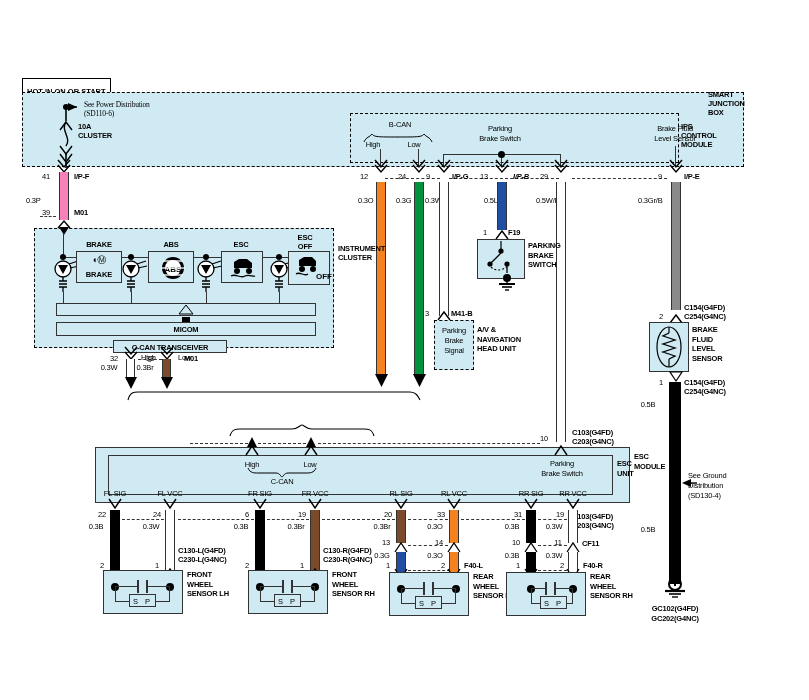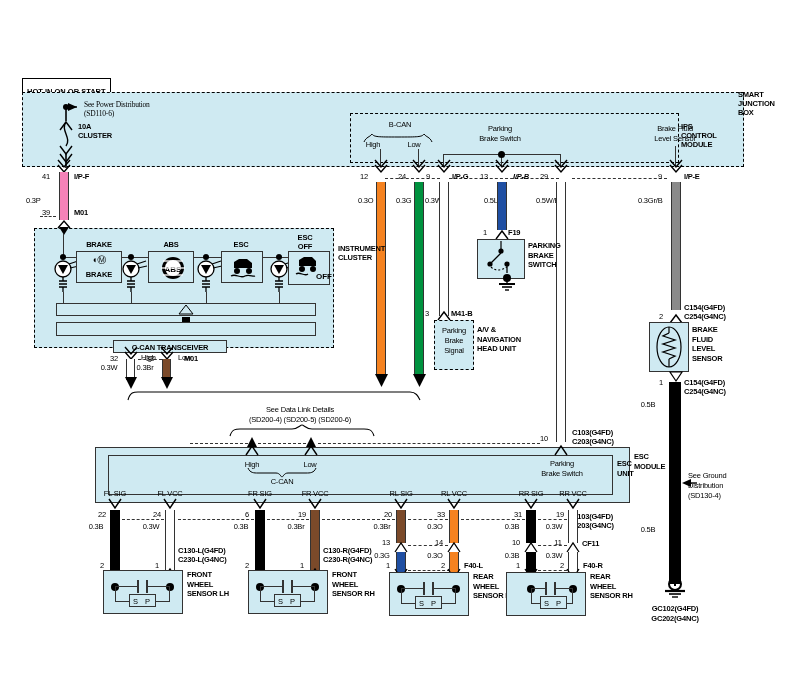--- a/index.html
+++ b/index.html
@@ -25,21 +25,21 @@
 </head>
 <body>
 
 <div id="root">
 
   <div class="abs" style="left:22px;top:78px;border:1.2px solid #000;background:#fff;padding:1px 4px;">
     <span class="tb" style="font-size:7.5px;">HOT IN ON OR START</span>
   </div>
 
   <div class="box-dash" style="left:22px;top:92px;width:722px;height:75px;"></div>
-  <div class="t tb" style="left:708px;top:90px;white-space:pre;margin-left:30px;">SMART
+  <div class="t tb" style="left:708px;top:90px;white-space:pre;">SMART
 JUNCTION
 BOX</div>
 
   <div class="box-dash-nofill" style="left:350px;top:113px;width:329px;height:50px;border-width:1.3px;"></div>
   <div class="t tb" style="left:681px;top:122px;white-space:pre;">IPS
 CONTROL
 MODULE</div>
 
   <div class="dot" style="left:63px;top:104px;width:6px;height:6px;"></div>
   <svg class="abs" style="left:68px;top:101px;" width="16" height="12">
@@ -262,20 +262,21 @@
   <div class="vline" style="left:206px;top:292px;height:15px;"></div>
   <div class="vline" style="left:279px;top:292px;height:15px;"></div>
 
   <div class="box-solid2" style="left:56px;top:303px;width:260px;height:13px;"></div>
   <svg class="abs" style="left:179px;top:305px;" width="14" height="10">
       <polygon points="7,0 14,9 0,9" fill="#cfeaf2" stroke="#000" stroke-width="1"></polygon>
     </svg>
   <div class="abs" style="left:182px;top:317px;width:8px;height:7px;background:#000;"></div>
 
   <div class="box-solid2" style="left:56px;top:322px;width:260px;height:14px;"></div>
+  <div class="t tb c" style="left:56px;top:325px;width:260px;">MICOM</div>
 
   <div class="box-solid2" style="left:113px;top:340px;width:114px;height:13px;"></div>
   <div class="t tb c" style="left:113px;top:343px;width:114px;">C-CAN TRANSCEIVER</div>
 
   <div class="t" style="left:141px;top:353px;">High</div>
   <div class="t" style="left:178px;top:353px;">Low</div>
 
   <svg class="abs" style="left:124px;top:345px;" width="14" height="14">
       <polyline points="1,2 7,9 13,2" fill="none" stroke="#000" stroke-width="1.4"></polyline>
       <polyline points="1,7 7,14 13,7" fill="none" stroke="#000" stroke-width="1.4"></polyline>
@@ -298,22 +299,20 @@
       <polygon points="1,0 13,0 7,12" fill="#000"></polygon>
     </svg>
   <svg class="abs" style="left:160px;top:377px;" width="14" height="13">
       <polygon points="1,0 13,0 7,12" fill="#000"></polygon>
     </svg>
 
   <svg class="abs" style="left:128px;top:388px;" width="300" height="14">
     <path d="M0 12 C 2 4, 6 4, 10 4 L 282 4 C 288 4, 290 8, 292 12" fill="none" stroke="#000" stroke-width="1.1"></path>
   </svg>
 
-  <div class="t c" style="left:190px;top:405px;width:220px;white-space:pre;line-height:10px;">See Data Link Details
-(SD200-4) (SD200-5) (SD200-6)</div>
 
   <svg class="abs" style="left:230px;top:424px;" width="150" height="14">
     <path d="M0 12 C 2 5, 6 5, 10 5 L 62 5 C 68 5, 70 1, 72 1 C 74 1, 76 5, 82 5 L 134 5 C 138 5, 142 5, 144 12" fill="none" stroke="#000" stroke-width="1.1"></path>
   </svg>
 
   <svg class="abs" style="left:245px;top:437px;" width="14" height="13">
       <polygon points="7,0 13,12 1,12" fill="#000"></polygon>
     </svg>
   <div class="wire" style="left:247px;top:448px;width:9px;height:25px;background:#ffffff;border-left:1.2px solid #333;border-right:1.2px solid #333;box-sizing:border-box;"></div>
   <div class="t r" style="left:214px;top:454px;width:28px;">0.3W</div>

